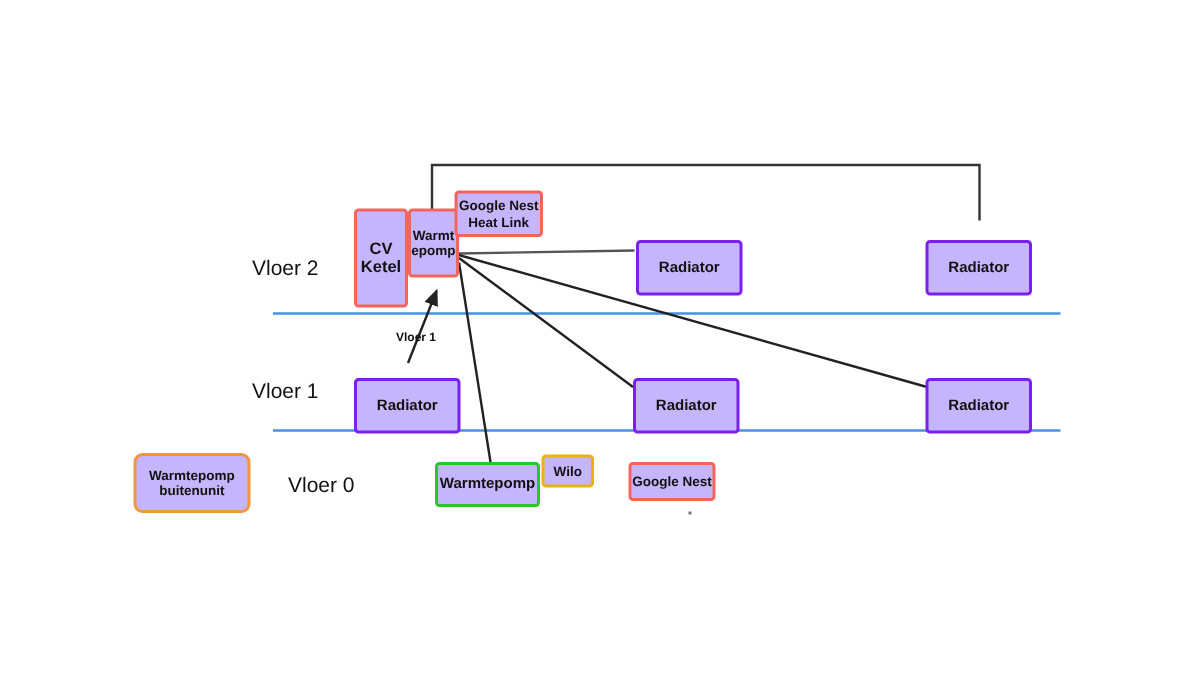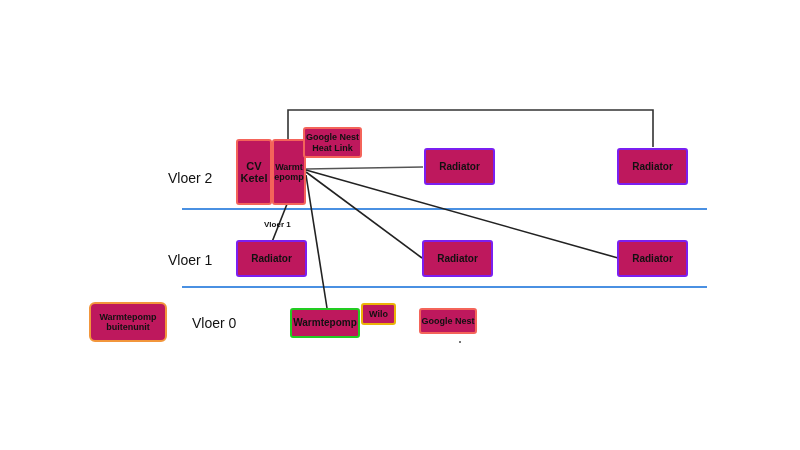--- a/index.html
+++ b/index.html
@@ -23,29 +23,29 @@
     height: 450px;
     pointer-events: none;
   }
   .node {
     position: absolute;
     box-sizing: border-box;
     display: flex;
     align-items: center;
     justify-content: center;
     text-align: center;
-    background: #be185d;
+    background: #c4b5fd;
     border-radius: 3px;
     line-height: 1.12;
     font-weight: bold;
     color: #111111;
     z-index: 4;
   }
   .node-red   { border: 2px solid #f4645a; }
-  .node-purple{ border: 2px solid #7b1ff0; }
+  .node-purple{ border: 2px solid #7b1ff0; margin-top: 12px; }
   .node-green { border: 2px solid #22cc22; }
   .node-lgreen{ border: 2px solid #eab308; }
   .node-orange{ border: 2px solid #f2963c; border-radius: 6px; }
 
   .floor-label {
     position: absolute;
     font-size: 14px;
     font-weight: normal;
     color: #111111;
     white-space: nowrap;
@@ -97,21 +97,21 @@
 
   <div class="floor-label" style="left:168px; top:170px;">Vloer 2</div>
   <div class="floor-label" style="left:168px; top:252px;">Vloer 1</div>
   <div class="floor-label" style="left:168px; top:315px;margin-left:24px;">Vloer 0</div>
 
   <div class="tiny-label" style="left:264px; top:220px;">Vloer 1</div>
 
   <div class="node node-red" style="left:236px; top:139px; width:36px; height:66px; font-size:11px; white-space:pre-line;">CV
 Ketel</div>
 
-  <div class="node node-red" style="left:272px; top:139px; width:34px; height:66px; font-size:9px; white-space:pre-line;">Warmt
+  <div class="node node-red" style="left:272px; top:139px; width:34px; height:46px; font-size:9px; white-space:pre-line;">Warmt
 epomp</div>
 
   <div class="node node-red" style="left:303px; top:127px; width:59px; height:31px; font-size:9px; white-space:pre-line;">Google Nest
 Heat Link</div>
 
   <div class="node node-purple" style="left:424px; top:148px; width:71px; height:37px; font-size:10px;">Radiator</div>
 
   <div class="node node-purple" style="left:617px; top:148px; width:71px; height:37px; font-size:10px;">Radiator</div>
 
   <div class="node node-purple" style="left:236px; top:240px; width:71px; height:37px; font-size:10px;">Radiator</div>

